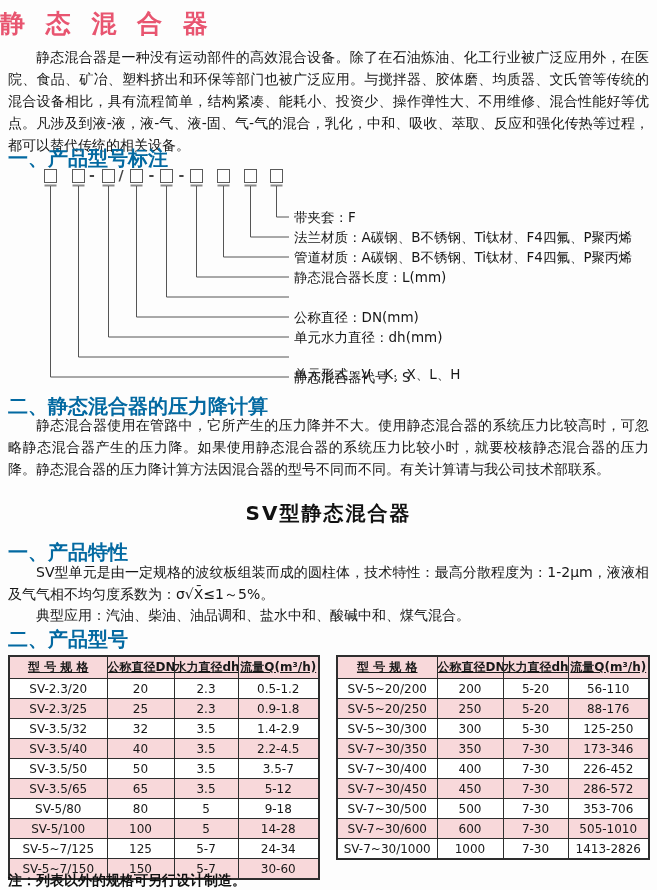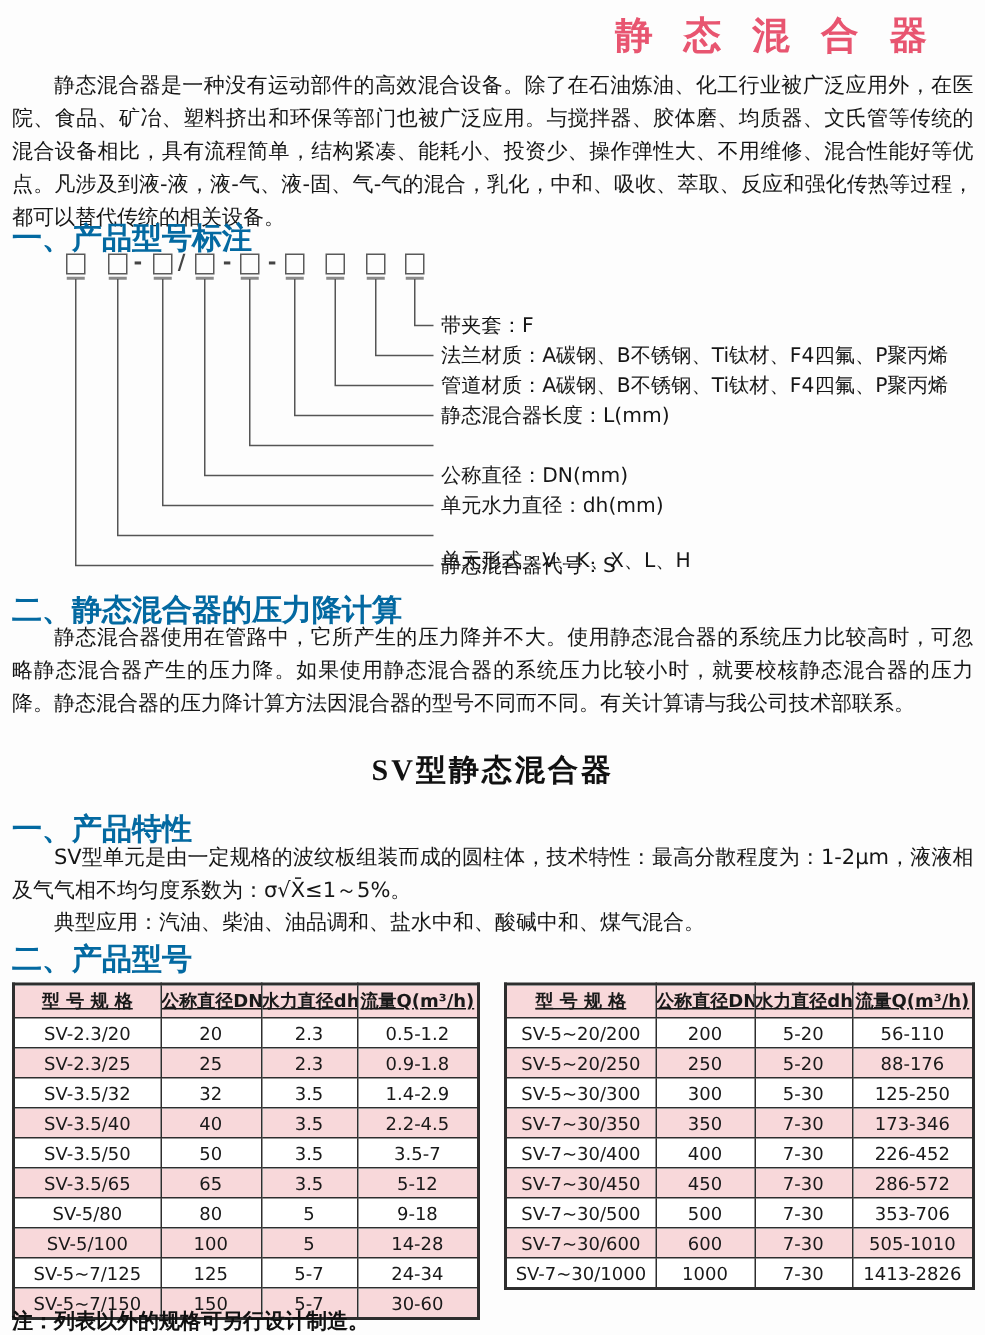--- a/index.html
+++ b/index.html
@@ -1,19 +1,19 @@
 <!DOCTYPE html>
 <html><head>
 <meta charset="utf-8">
 <style>
   html,body{margin:0;padding:0;background:#ffffff;}
   body{font-family:"DejaVu Sans","Liberation Sans",sans-serif;color:#1c1c1c;}
   .page{position:relative;width:657px;height:890px;background:#fdfdfd;overflow:hidden;}
 
-  .doc-title{position:absolute;top:7px;left:0;width:624px;text-align:right;
+  .doc-title{position:absolute;top:7px;left:0;width:624px;text-align:left;
     font-size:25px;font-weight:bold;letter-spacing:6px;color:#e85570;}
 
   .para{position:absolute;left:8px;width:641px;font-size:14px;line-height:22px;
     text-align:justify;text-indent:2em;color:#161616;}
 
   .h2{position:absolute;left:8px;font-size:20px;font-weight:bold;color:#0369a1;}
 
   .sv-title{position:absolute;left:0;width:657px;text-align:center;
     font-size:20px;font-weight:bold;letter-spacing:2px;color:#111;}
 
@@ -90,21 +90,21 @@
       <span class="diag-label" style="left: 294px; top: 142px;">公称直径：DN(mm)</span>
       <span class="diag-label" style="left: 294px; top: 162px;">单元水力直径：dh(mm)</span>
       <span class="diag-label" style="left: 294px; top: 199px;">单元形式：V、K、X、L、H</span>
       <span class="diag-label" style="left: 294px; top: 202px;">静态混合器代号：S</span>
     </div>
 
   <div class="h2" style="top:393px;">二、静态混合器的压力降计算</div>
 
   <div class="para" style="top:414px;">静态混合器使用在管路中，它所产生的压力降并不大。使用静态混合器的系统压力比较高时，可忽略静态混合器产生的压力降。如果使用静态混合器的系统压力比较小时，就要校核静态混合器的压力降。静态混合器的压力降计算方法因混合器的型号不同而不同。有关计算请与我公司技术部联系。</div>
 
-  <div class="sv-title" style="top:500px;font-family:Liberation Serif, serif;">SV型静态混合器</div>
+  <div class="sv-title" style="top:500px;">SV型静态混合器</div>
 
   <div class="h2" style="top:539px;">一、产品特性</div>
 
   <div class="para" style="top:561px;">SV型单元是由一定规格的波纹板组装而成的圆柱体，技术特性：最高分散程度为：1-2μm，液液相及气气相不均匀度系数为：σ√X̄≤1～5%。</div>
 
   <div class="para" style="top:604px;">典型应用：汽油、柴油、油品调和、盐水中和、酸碱中和、煤气混合。</div>
 
   <div class="h2" style="top:626px;">二、产品型号</div>
 
   <table class="spec-table" id="table-left" style="left:8px;top:655px;width:312px;">

